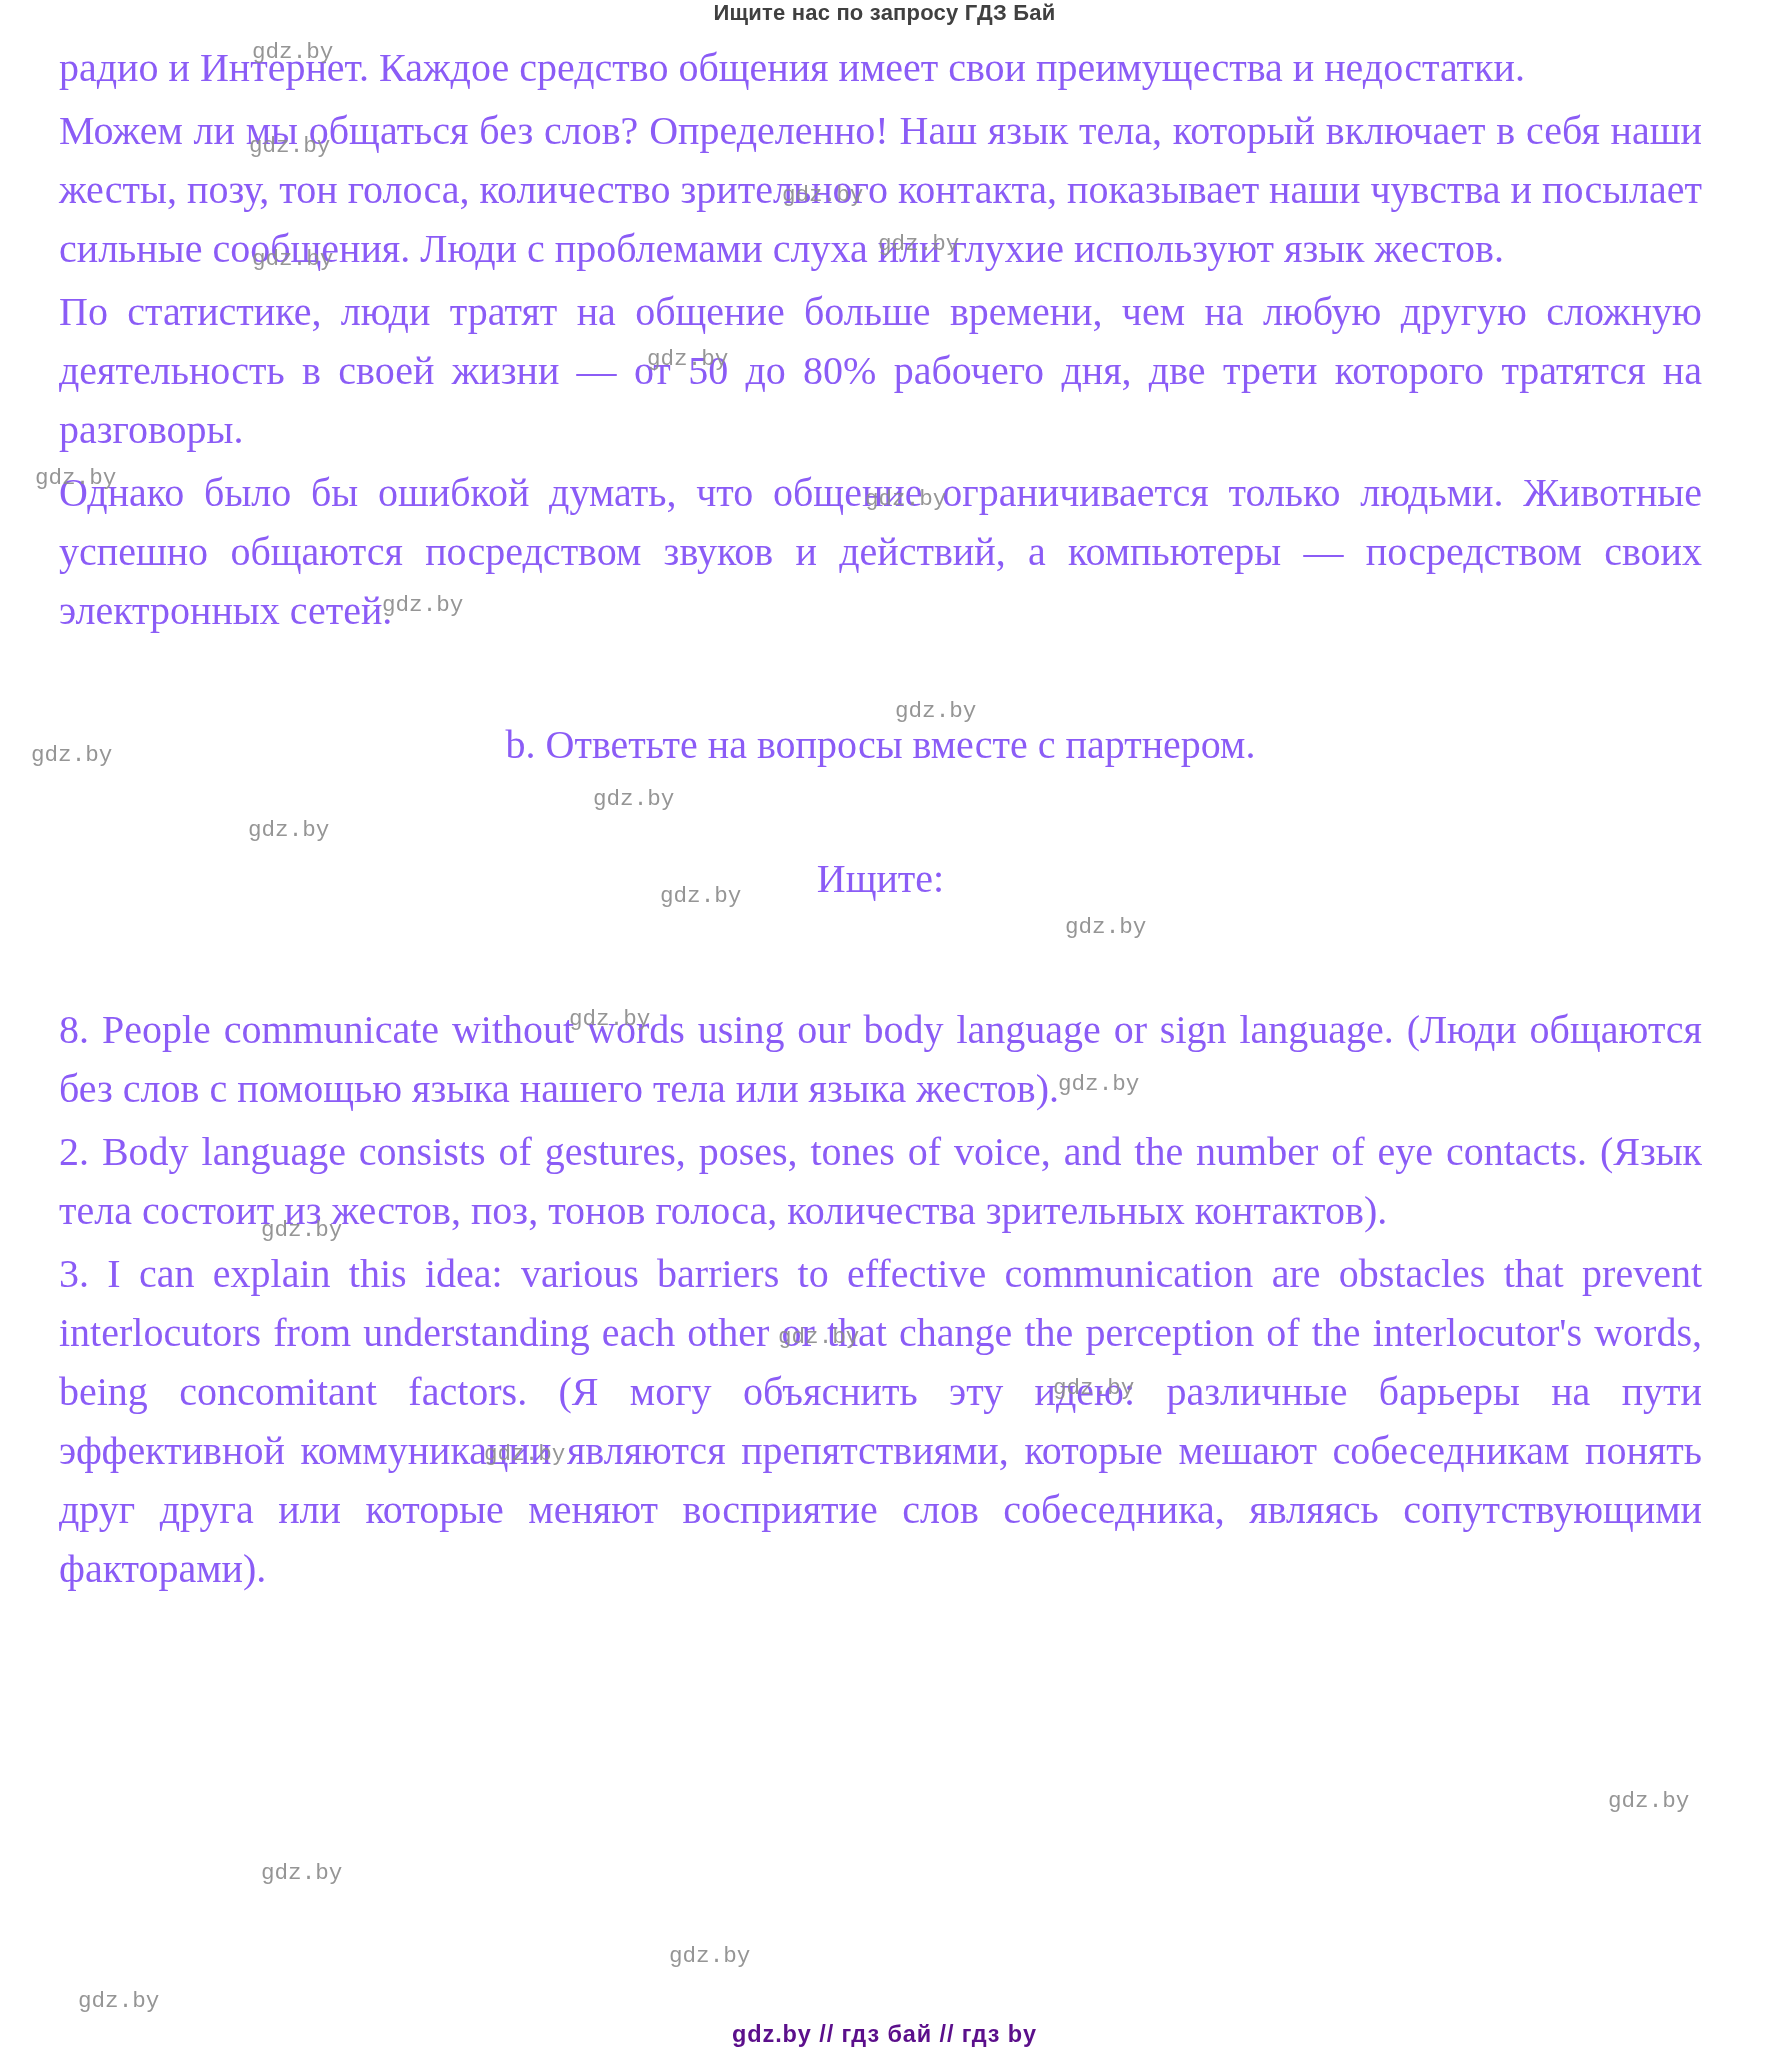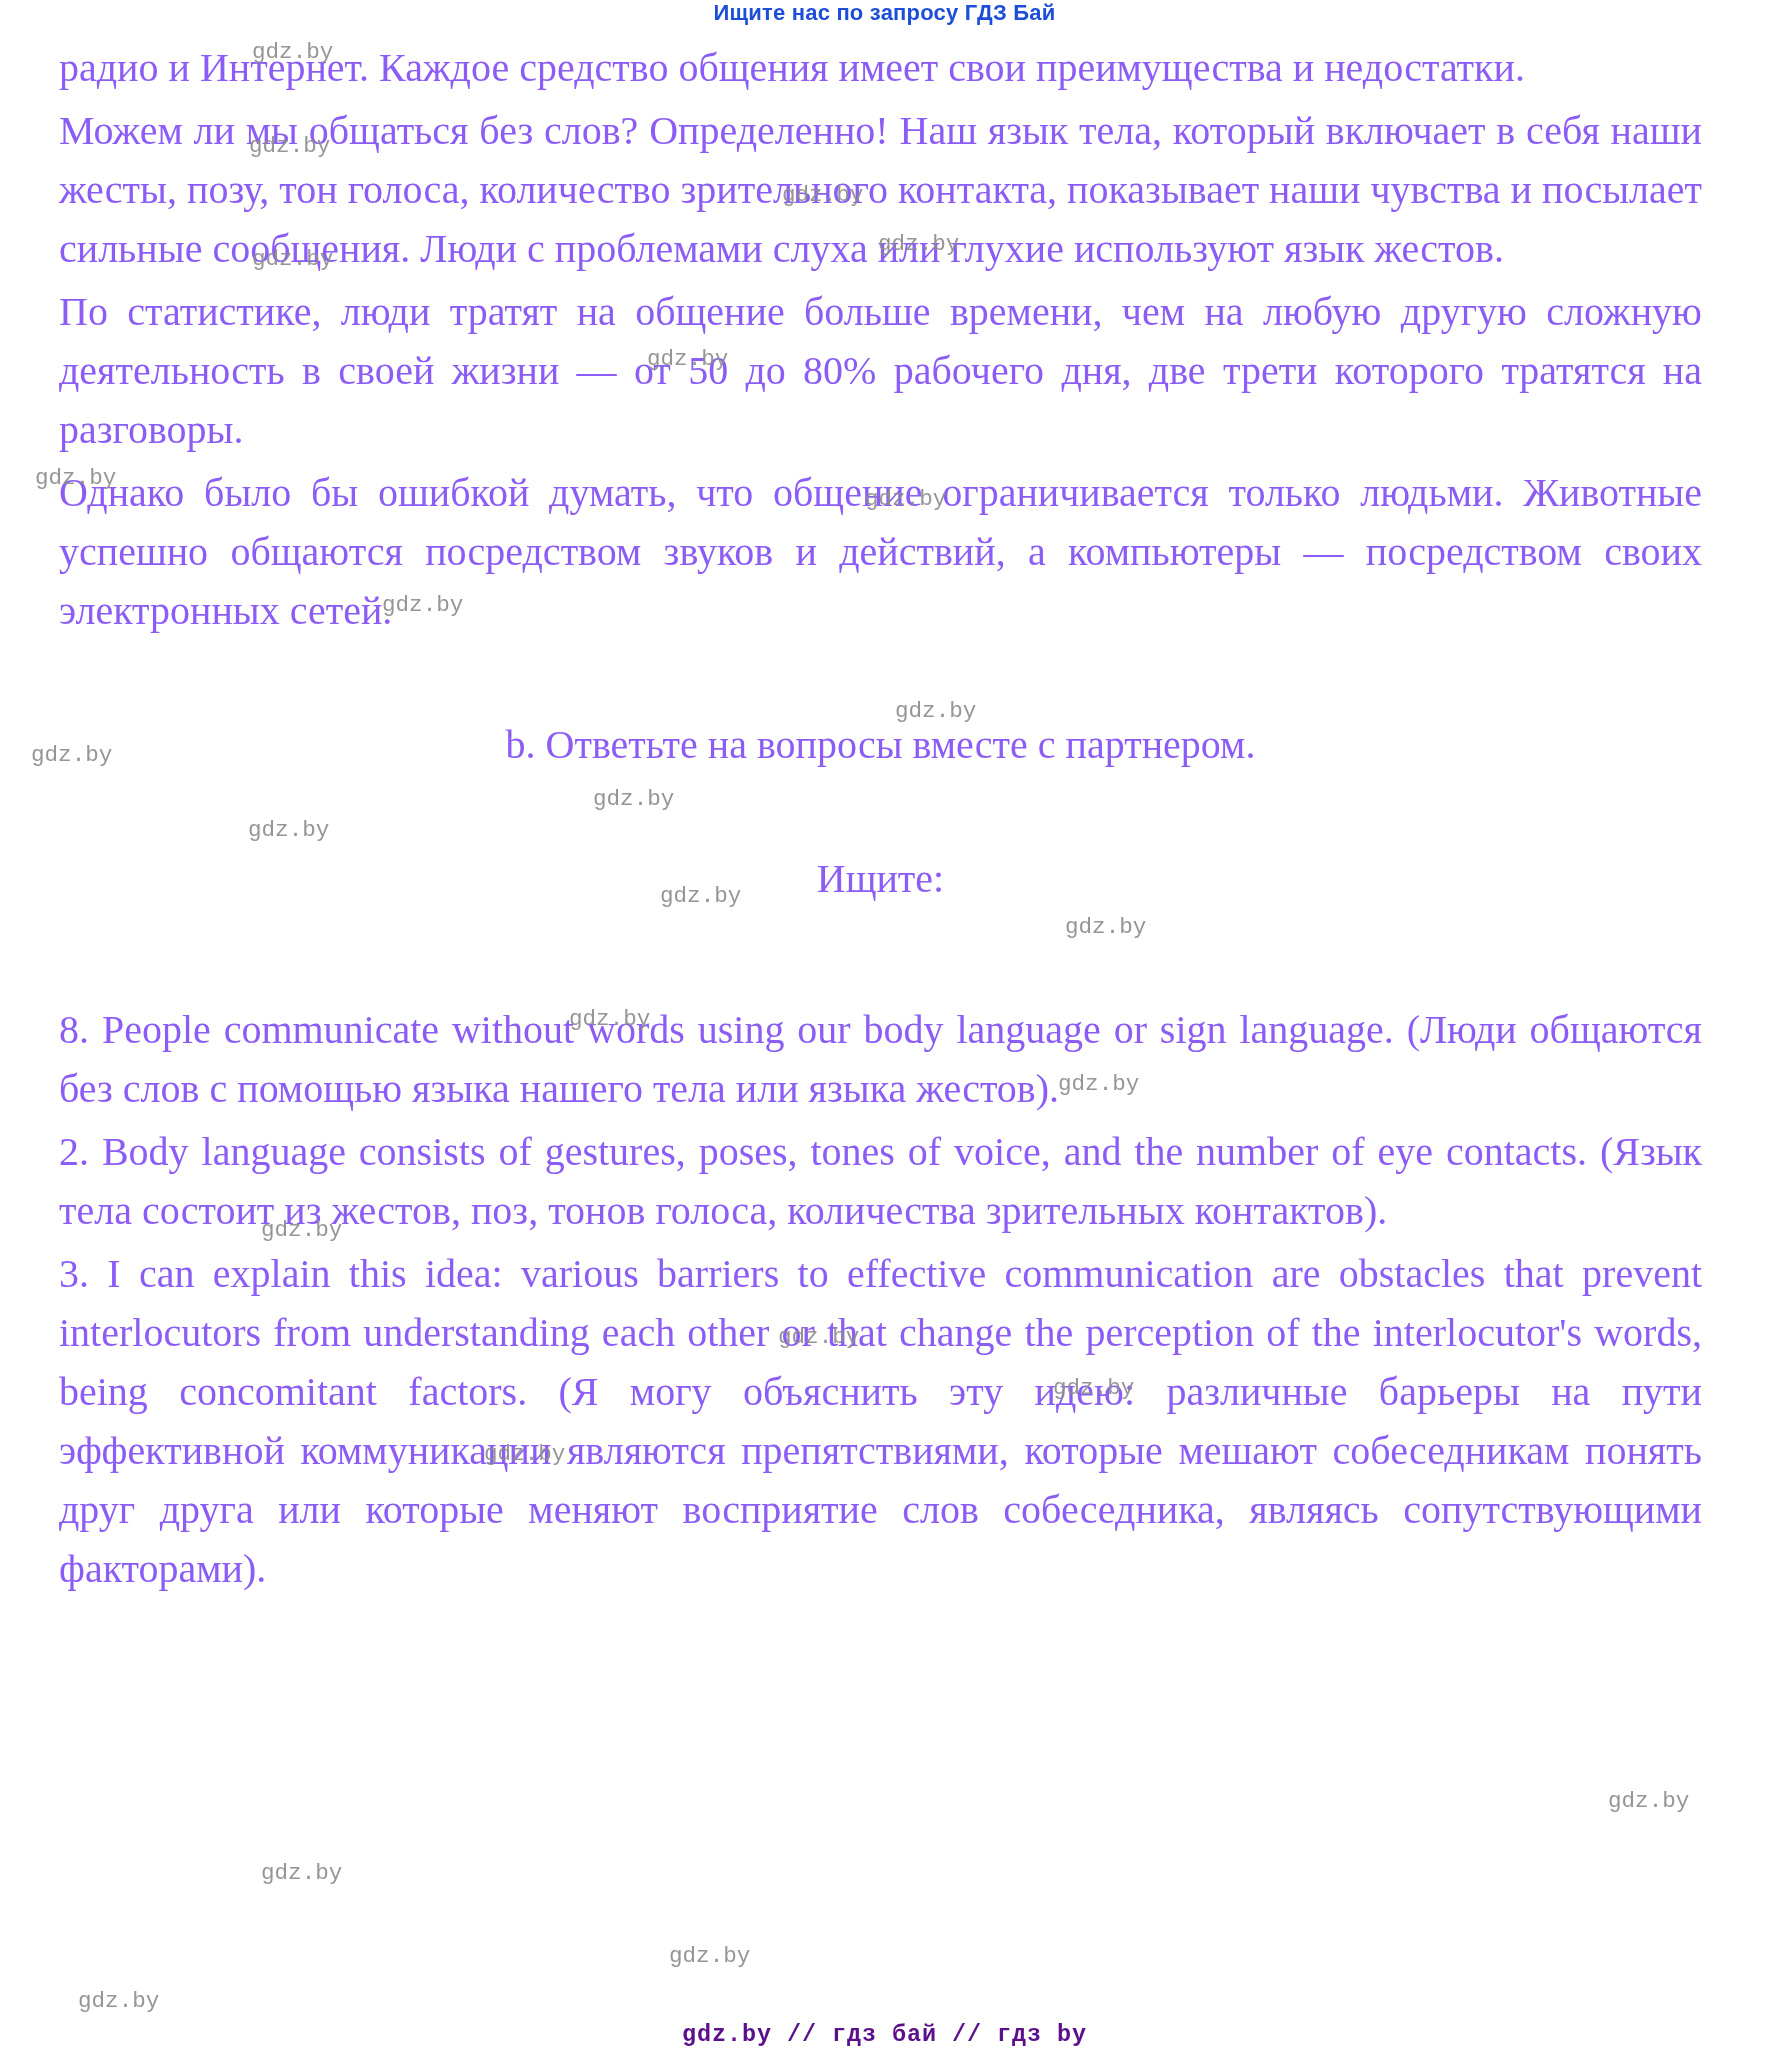--- a/index.html
+++ b/index.html
@@ -66,31 +66,31 @@
   }
 
   
   #footer-links {
     position: absolute;
     bottom: 14px;
     left: 0;
     width: 100%;
     text-align: center;
     color: #5b0f8b;
-    font-family: Liberation Mono, monospace;
+    font-family: Liberation Sans, sans-serif;
     font-size: 23.5px;
     font-weight: bold;
     letter-spacing: 0.9px;
     white-space: nowrap;
   }
 </style>
 </head>
 <body>
 
-<div id="promo-header" style="color: #1d4ed8;">Ищите нас по запросу ГДЗ Бай</div>
+<div id="promo-header" style="color: #404040;">Ищите нас по запросу ГДЗ Бай</div>
 
 <div id="doc">
 
   <p class="para">радио и Интернет. Каждое средство общения имеет свои преимущества и недостатки.</p>
 
   <p class="para">Можем ли мы общаться без слов? Определенно! Наш язык тела, который включает в себя наши жесты, позу, тон голоса, количество зрительного контакта, показывает наши чувства и посылает сильные сообщения. Люди с проблемами слуха или глухие используют язык жестов.</p>
 
   <p class="para">По статистике, люди тратят на общение больше времени, чем на любую другую сложную деятельность в своей жизни — от 50 до 80% рабочего дня, две трети которого тратятся на разговоры.</p>
 
   <p class="para">Однако было бы ошибкой думать, что общение ограничивается только людьми. Животные успешно общаются посредством звуков и действий, а компьютеры — посредством своих электронных сетей.</p>

